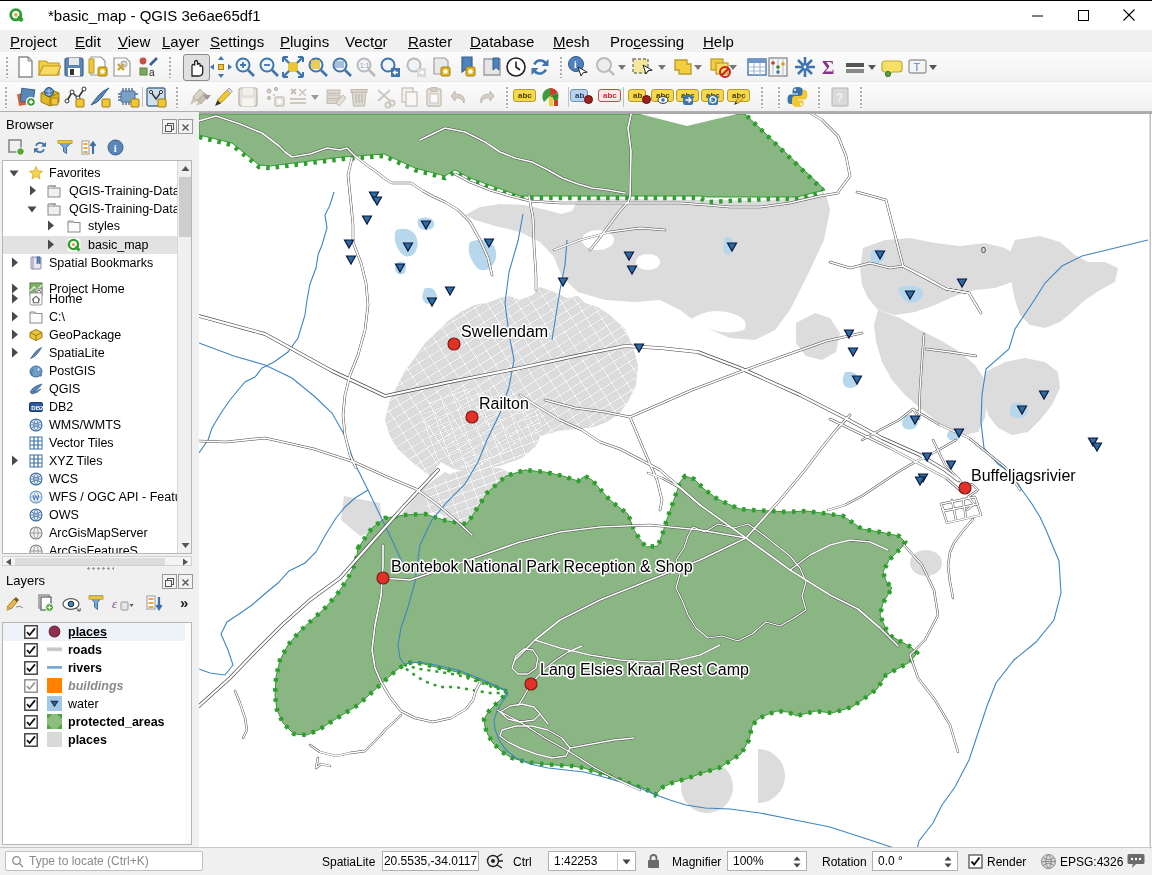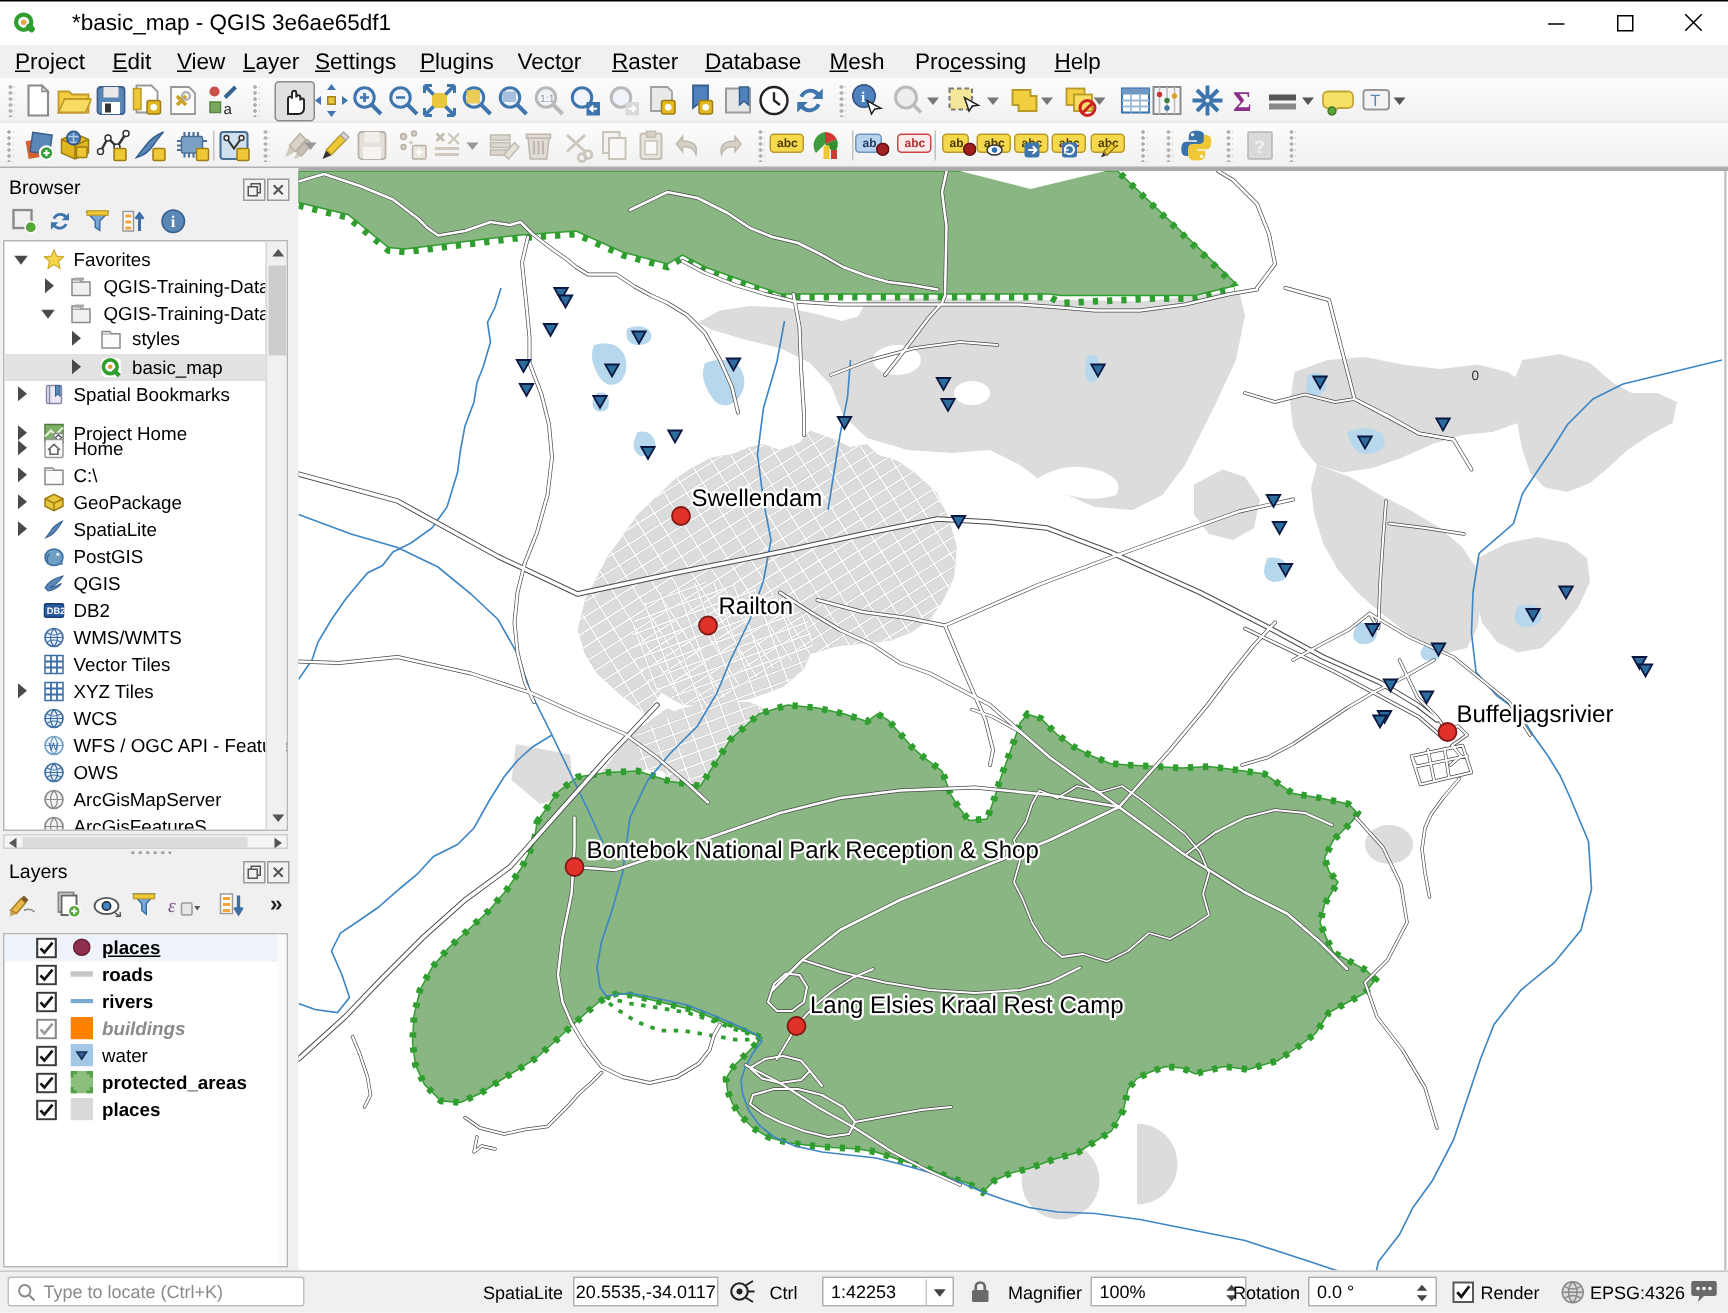--- a/index.html
+++ b/index.html
@@ -1442,21 +1442,21 @@
         <svg width="9" height="6">
           <path d="M0.5 0.5 h8 L4.5 5.5 Z" fill="#444"></path>
         </svg>
       </div>
   </div>
   <div style="left:647px;top:5px"><svg width="13" height="16" viewBox="0 0 13 16">
         <rect x="1" y="7" width="11" height="8" rx="1" fill="#6a6a6a"></rect>
         <path d="M3.5 7 V5 a3 3 0 0 1 6 0 v2" fill="none" stroke="#6a6a6a" stroke-width="1.8"></path>
       </svg></div>
   <div style="left:672px;top:7px">Magnifier</div>
-  <div class="sfield" style="left:727px;width:104px;padding-right:18px;">100%
+  <div class="sfield" style="left:727px;width:80px;padding-right:18px;">100%
     <div class="spin">
         <svg width="8" height="5">
           <path d="M0.5 4.5 h7 L4 0.5 Z" fill="#444"></path>
         </svg>
         <svg width="8" height="5" style="margin-top:2px">
           <path d="M0.5 0.5 h7 L4 4.5 Z" fill="#444"></path>
         </svg>
       </div>
   </div>
   <div style="left:822px;top:7px">Rotation</div>

